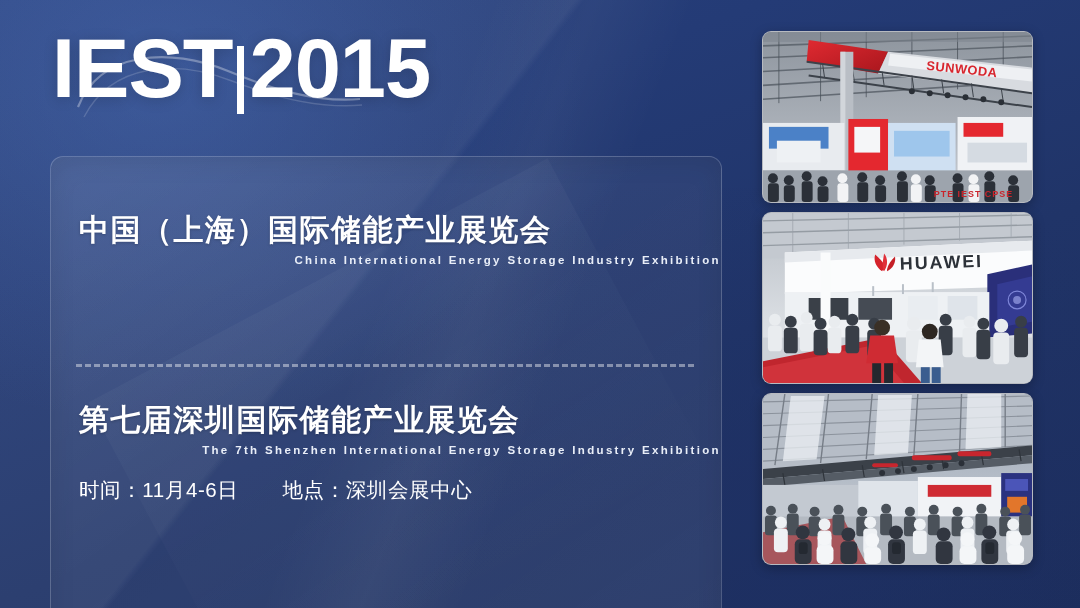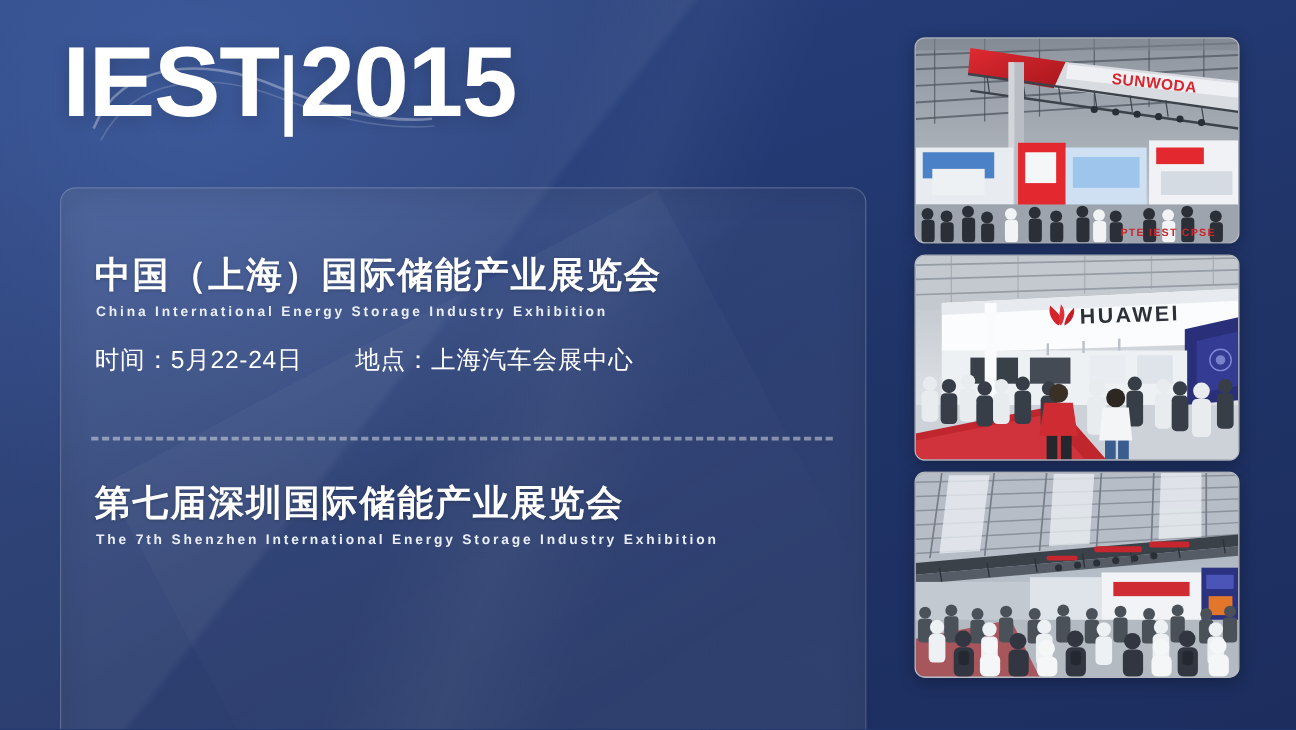--- a/index.html
+++ b/index.html
@@ -85,23 +85,23 @@
     margin-left:28px;
     line-height:1.12;
     white-space:nowrap;
     text-shadow:0 1px 3px rgba(0,0,0,0.22);
   }
   .en-title {
     color:#e9eef8;
     font-size:11.5px;
     font-weight:bold;
     letter-spacing:2.35px;
-    margin-left:29px;
     margin-top:7px;
     white-space:nowrap;
+    text-align:right;
   }
   .meta {
     margin-left:28px;
     margin-top:20px;
     color:#ffffff;
     font-size:20.5px;
     letter-spacing:0.6px;
     white-space:nowrap;
   }
   .meta .gap { display:inline-block; width:44px; }
@@ -144,30 +144,30 @@
       <path d="M24,72 C52,18 116,14 172,36 C216,53 260,64 302,60" fill="none" stroke="rgba(255,255,255,0.16)" stroke-width="1.4"></path>
     </svg>
     <span>IEST</span><span class="bar"></span><span>2015</span>
   </div>
 
   <div id="card">
 
     <div class="block" id="block-shanghai">
       <div class="cn-title">中国（上海）国际储能产业展览会</div>
       <div class="en-title">China International Energy Storage Industry Exhibition</div>
-      <div class="meta">
-        <span>时间：</span><span>5月22-24日</span><span class="gap"></span><span>地点：</span><span>上海汽车会展中心</span>
-      </div>
     </div>
 
     <div class="divider"></div>
 
     <div class="block" id="block-shenzhen">
       <div class="cn-title">第七届深圳国际储能产业展览会</div>
       <div class="en-title">The 7th Shenzhen International Energy Storage Industry Exhibition</div>
+      <div class="meta">
+        <span>时间：</span><span>11月4-6日</span><span class="gap"></span><span>地点：</span><span>深圳会展中心</span>
+      </div>
     </div>
   </div>
 
   <div id="photos">
 
     <div class="photo">
       <svg viewBox="0 0 271 172" preserveAspectRatio="none">
         <defs>
           <linearGradient id="p1sky" x1="0" y1="0" x2="0" y2="1">
             <stop offset="0%" stop-color="#8e959e"></stop>

